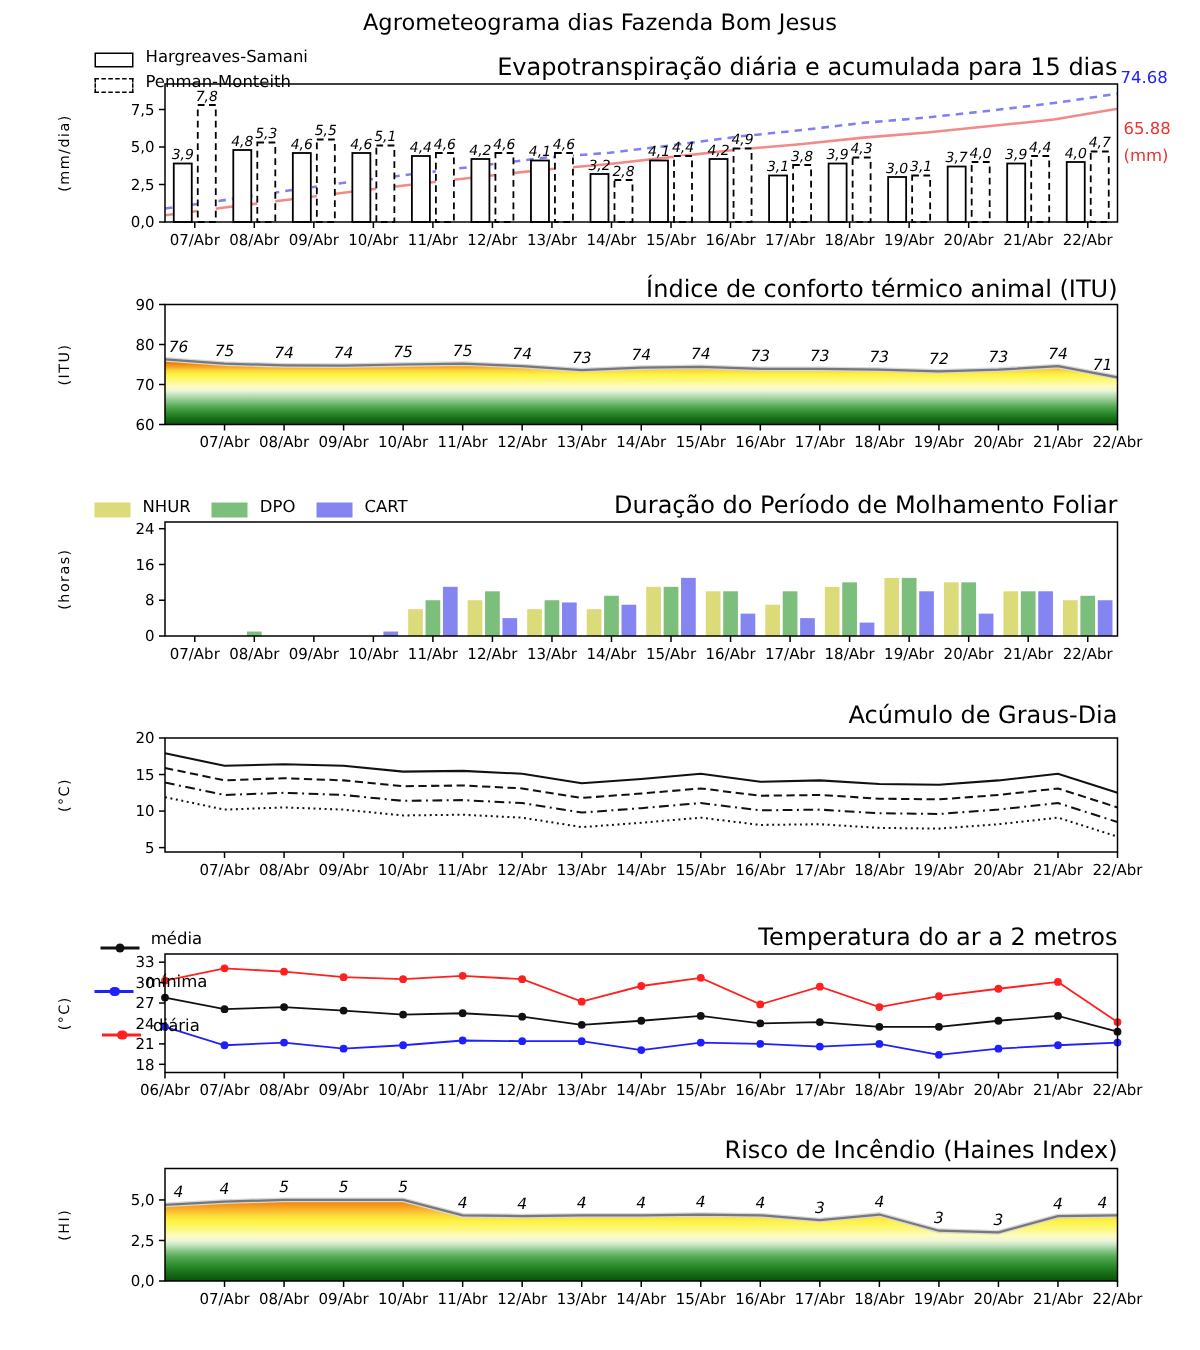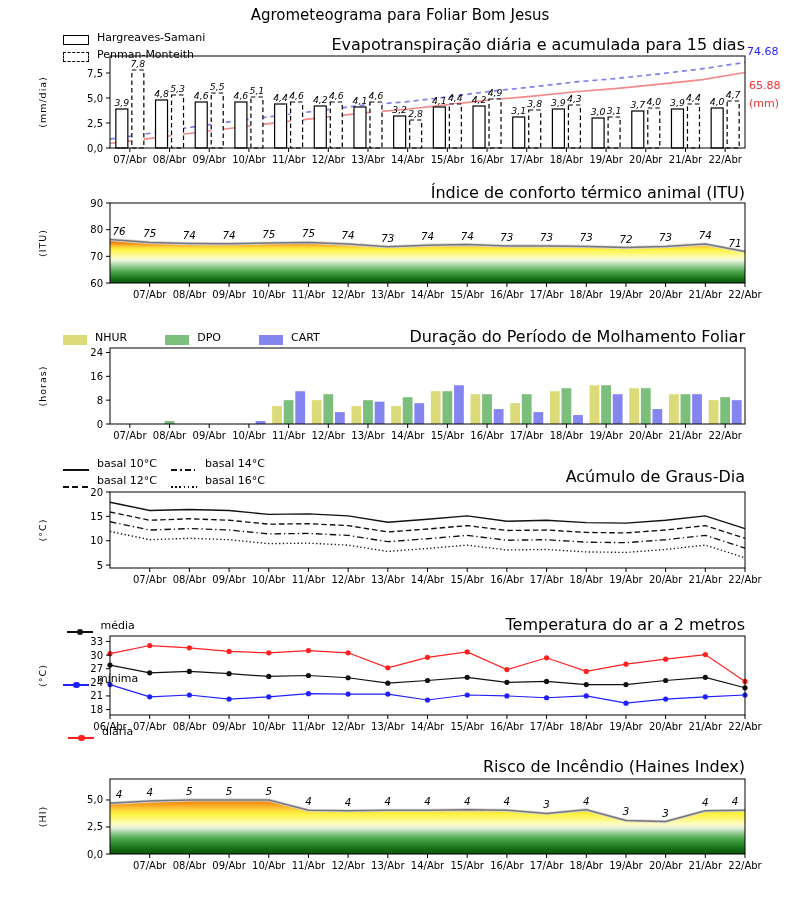--- a/index.html
+++ b/index.html
@@ -6,39 +6,39 @@
   body{position:relative;width:800px;height:900px;overflow:hidden;
        font-family:"DejaVu Sans","Liberation Sans",sans-serif;color:#000;}
   .main-title{position:absolute;top:6px;left:0;width:800px;text-align:center;
               font-size:15px;color:#000;}
   .fig{position:absolute;left:0;width:800px;}
   .fig svg{position:absolute;left:0;top:0;display:block;}
   .fig-title{position:absolute;left:110px;width:635px;text-align:right;
              font-size:16px;line-height:14px;z-index:3;}
   .legend{position:absolute;z-index:4;font-size:11px;line-height:15px;}
   .legend.col{display:flex;flex-direction:column;gap:2px;}
-  .legend.row{display:flex;flex-direction:row;align-items:center;gap:38px;}
+  .legend.row{display:flex;flex-direction:row;align-items:center;gap:14px;}
   .li{display:flex;align-items:flex-end;gap:8px;}
   .sw{display:inline-block;width:26px;height:10px;background:#fff;border:1.4px solid #000;box-sizing:border-box;}
   .sw-dashed{border-style:dashed;}
   .fsw{display:inline-block;width:24px;height:10px;}
   .lsw{display:inline-block;width:26px;height:2.4px;margin-top:1px;}
   .lsw-solid{background:#111;}
   .lsw-dashed{background:repeating-linear-gradient(90deg,#111 0 6px,transparent 6px 9.5px);}
   .lsw-dashdot{background:repeating-linear-gradient(90deg,#111 0 6px,transparent 6px 9px,#111 9px 10.6px,transparent 10.6px 13.6px);}
   .lsw-dotted{background:repeating-linear-gradient(90deg,#111 0 1.6px,transparent 1.6px 4.2px);}
   .grid2{display:grid;grid-template-columns:108px 108px;grid-auto-flow:column;grid-template-rows:15px 15px;row-gap:2px;}
   .mk{position:relative;display:inline-block;width:26px;height:2px;}
   .mk::after{content:"";position:absolute;left:10px;top:-2.4px;width:6.5px;height:6.5px;border-radius:50%;background:inherit;}
   .rlab{position:absolute;font-size:11px;z-index:3;}
 </style>
 </head>
 <body>
 
-<div class="main-title">Agrometeograma para Foliar Bom Jesus</div>
+<div class="main-title">Agrometeograma dias Fazenda Bom Jesus</div>
 
 <div class="fig" style="top:28px;height:148px;">
   <div class="legend col" style="left:63px;top:2px;">
     <div class="li">
       <span class="sw"></span>
       <span>Hargreaves-Samani</span>
     </div>
     <div class="li">
       <span class="sw sw-dashed"></span>
       <span>Penman-Monteith</span>
@@ -348,38 +348,20 @@
         <text x="645.78125" y="113" font-size="10" fill="#000" font-family="&quot;DejaVu Sans&quot;,&quot;Liberation Sans&quot;,sans-serif" text-anchor="middle">20/Abr</text>
         <line x1="685.46875" y1="98" x2="685.46875" y2="102" stroke="#000" stroke-width="1"></line>
         <text x="685.46875" y="113" font-size="10" fill="#000" font-family="&quot;DejaVu Sans&quot;,&quot;Liberation Sans&quot;,sans-serif" text-anchor="middle">21/Abr</text>
         <line x1="725.15625" y1="98" x2="725.15625" y2="102" stroke="#000" stroke-width="1"></line>
         <text x="725.15625" y="113" font-size="10" fill="#000" font-family="&quot;DejaVu Sans&quot;,&quot;Liberation Sans&quot;,sans-serif" text-anchor="middle">22/Abr</text>
       </g>
     </svg>
 </div>
 
 <div class="fig" style="top:452px;height:136px;">
-  <div class="legend grid2" style="left:63px;top:4px;">
-    <div class="li">
-      <span class="lsw lsw-solid"></span>
-      <span>basal 10°C</span>
-    </div>
-    <div class="li">
-      <span class="lsw lsw-dashed"></span>
-      <span>basal 12°C</span>
-    </div>
-    <div class="li">
-      <span class="lsw lsw-dashdot"></span>
-      <span>basal 14°C</span>
-    </div>
-    <div class="li">
-      <span class="lsw lsw-dotted"></span>
-      <span>basal 16°C</span>
-    </div>
-  </div>
   <div class="fig-title" style="top:18px;left:290px;width:455px;">Acúmulo de Graus-Dia</div>
   <svg width="800" height="136">
       <g>
         <polyline points="110,50.23076923076924 149.6875,58.51282051282051 189.375,57.53846153846155 229.0625,58.51282051282051 268.75,62.41025641025641 308.4375,61.92307692307692 348.125,63.87179487179487 387.8125,70.2051282051282 427.5,67.28205128205127 467.1875,63.87179487179487 506.875,69.23076923076923 546.5625,68.25641025641025 586.25,70.6923076923077 625.9375,71.17948717948718 665.625,68.25641025641025 705.3125,63.87179487179487 745,76.53846153846153" fill="none" stroke="#111" stroke-width="1.35"></polyline>
         <polyline points="110,59.97435897435897 149.6875,68.25641025641025 189.375,66.7948717948718 229.0625,68.25641025641025 268.75,72.15384615384615 308.4375,71.66666666666666 348.125,73.61538461538461 387.8125,79.94871794871796 427.5,77.02564102564102 467.1875,73.61538461538461 506.875,78.48717948717949 546.5625,78 586.25,80.43589743589743 625.9375,80.92307692307693 665.625,78 705.3125,73.61538461538461 745,86.28205128205128" fill="none" stroke="#111" stroke-width="1.35" stroke-dasharray="5.5 3"></polyline>
         <polyline points="110,69.71794871794872 149.6875,78 189.375,76.53846153846153 229.0625,78 268.75,81.8974358974359 308.4375,81.41025641025641 348.125,83.35897435897436 387.8125,89.6923076923077 427.5,86.76923076923077 467.1875,83.35897435897436 506.875,88.23076923076923 546.5625,87.74358974358975 586.25,90.17948717948718 625.9375,90.66666666666667 665.625,87.74358974358975 705.3125,83.35897435897436 745,96.02564102564102" fill="none" stroke="#111" stroke-width="1.35" stroke-dasharray="6.5 3 1.3 3"></polyline>
         <polyline points="110,79.46153846153845 149.6875,87.74358974358975 189.375,86.28205128205128 229.0625,87.74358974358975 268.75,91.64102564102564 308.4375,91.15384615384616 348.125,93.1025641025641 387.8125,99.43589743589743 427.5,96.51282051282051 467.1875,93.1025641025641 506.875,97.97435897435898 546.5625,97.48717948717949 586.25,99.92307692307692 625.9375,100.41025641025641 665.625,97.48717948717949 705.3125,93.1025641025641 745,105.76923076923077" fill="none" stroke="#111" stroke-width="1.35" stroke-dasharray="1.3 2.4"></polyline>
         <rect x="110" y="40" width="635" height="76" fill="none" stroke="#000" stroke-width="1"></rect>
         <line x1="106" y1="113.07692307692308" x2="110" y2="113.07692307692308" stroke="#000" stroke-width="1"></line>
         <text x="103" y="116.57692307692308" font-size="10" fill="#000" font-family="&quot;DejaVu Sans&quot;,&quot;Liberation Sans&quot;,sans-serif" text-anchor="end">5</text>

